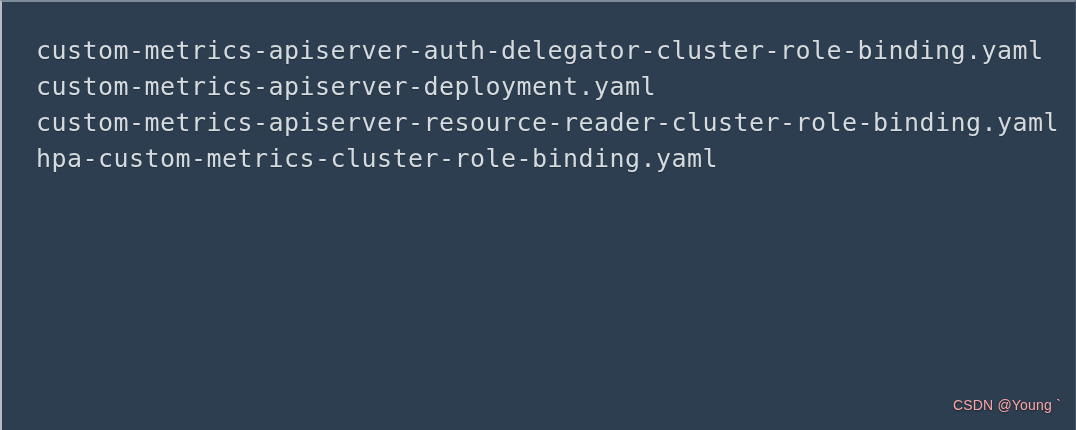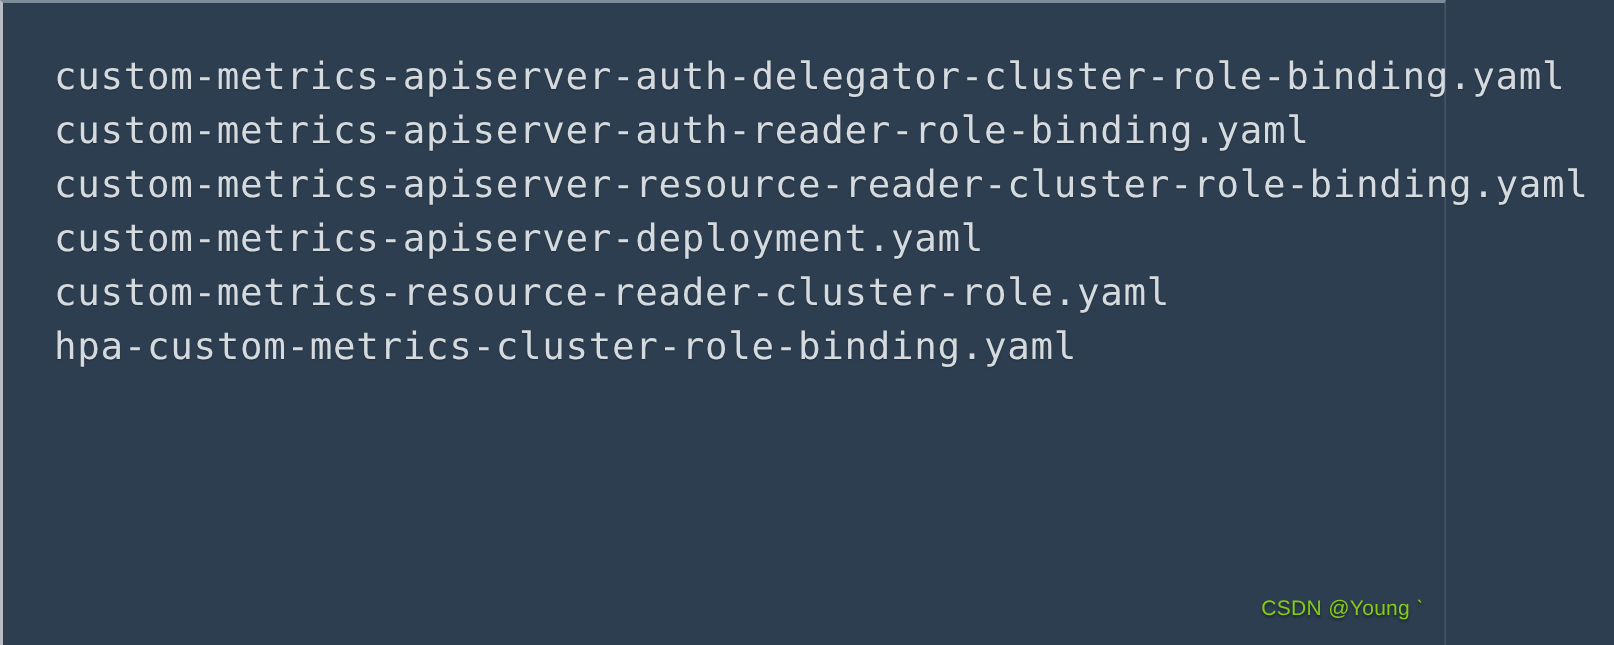--- a/index.html
+++ b/index.html
@@ -6,21 +6,21 @@
     margin: 0;
     padding: 0;
     width: 1076px;
     height: 430px;
     overflow: hidden;
     background: #2d3e50;
   }
   .terminal {
     position: relative;
     box-sizing: border-box;
-    width: 964px;
+    width: 1076px;
     height: 430px;
     background: #2d3e50;
     border-top: 2px solid #7e8b98;
     border-left: 2px solid #b7bdc3;
     border-right: 1px solid #46566a;
     padding: 31px 0 0 34px;
     font-family: "DejaVu Sans Mono", "Liberation Mono", monospace;
     font-size: 25px;
     letter-spacing: 0.45px;
     line-height: 36px;
@@ -30,28 +30,26 @@
     white-space: pre;
     text-shadow: 0 1px 1px rgba(0,0,0,0.25);
   }
   .watermark {
     position: absolute;
     right: 14px;
     bottom: 7px;
     font-family: "Liberation Sans", sans-serif;
     font-size: 14px;
     letter-spacing: 0.2px;
-    color: #84cc16;
+    color: #fca5a5;
     text-shadow: 0 1px 2px rgba(0,0,0,0.45);
   }
 </style>
 </head>
 <body>
 
 <div class="terminal">
   <div class="line">custom-metrics-apiserver-auth-delegator-cluster-role-binding.yaml</div>
-  <div class="line">custom-metrics-apiserver-auth-reader-role-binding.yaml</div>
+  <div class="line">custom-metrics-apiserver-deployment.yaml</div>
   <div class="line">custom-metrics-apiserver-resource-reader-cluster-role-binding.yaml</div>
-  <div class="line">custom-metrics-apiserver-deployment.yaml</div>
-  <div class="line">custom-metrics-resource-reader-cluster-role.yaml</div>
   <div class="line">hpa-custom-metrics-cluster-role-binding.yaml</div>
   <div class="watermark">CSDN @Young ˋ</div>
 </div>
 
 </body></html>

